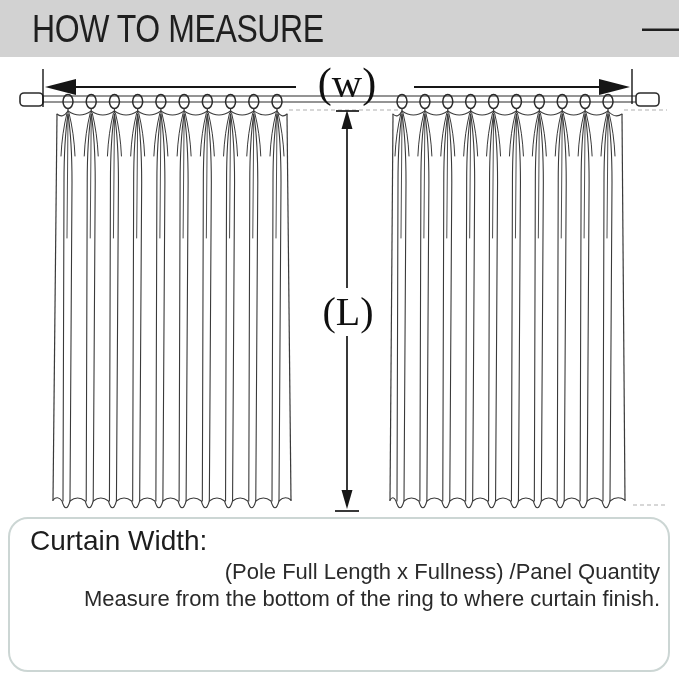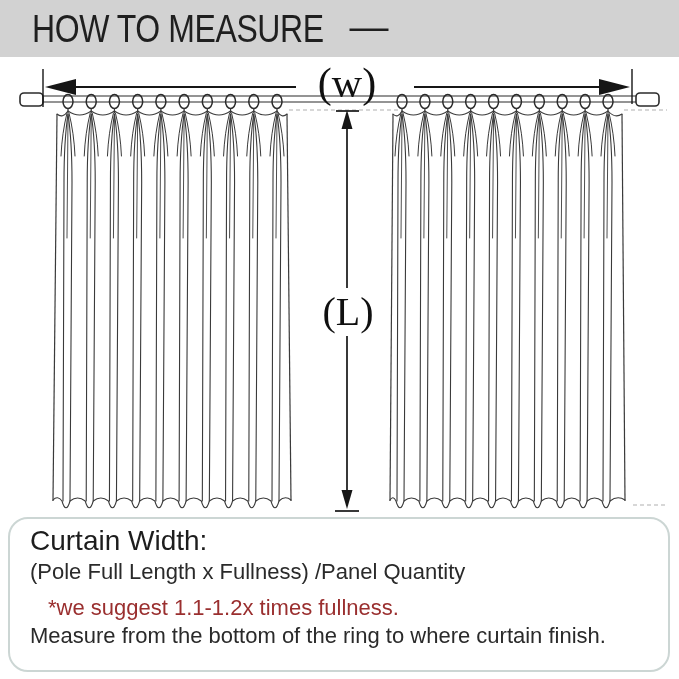--- a/index.html
+++ b/index.html
@@ -1,29 +1,29 @@
 <!DOCTYPE html>
 <html><head>
 <meta charset="utf-8">
 <style>
   html,body{margin:0;padding:0;background:#fff;}
   .stage{position:relative;width:679px;height:679px;background:#ffffff;overflow:hidden;
          font-family:"Liberation Sans",sans-serif;}
   .titlebar{position:absolute;left:0;top:0;width:679px;height:57px;background:#d2d2d2;
-            display:flex;align-items:center;justify-content:flex-start;white-space:nowrap;}
+            display:flex;align-items:center;justify-content:space-between;white-space:nowrap;}
   .titlebar .t1{display:inline-block;font-size:39px;font-weight:500;color:#1f1f1f;
                 transform:scaleX(0.82);letter-spacing:-0.5px;}
   .titlebar .tdash{display:inline-block;font-size:39px;font-weight:500;color:#1f1f1f;margin:0 -2px 4px -6px;}
   .titlebar .t2{display:inline-block;font-size:41px;font-weight:500;color:#1f1f1f;letter-spacing:-0.5px;}
   svg.diagram{position:absolute;left:0;top:0;overflow:visible;}
   .mlabel{font-family:"Liberation Serif",serif;fill:#101010;}
   .info{position:absolute;left:8px;top:517px;width:662px;height:155px;box-sizing:border-box;
         background:#fff;border:2px solid #ccd6d4;border-radius:20px;padding:5px 8px 0 20px;}
   .info h2{margin:0;font-size:28px;line-height:34px;font-weight:500;color:#1d1d1d;letter-spacing:0;}
-  .info p{margin:0;font-size:22px;line-height:27px;font-weight:400;color:#2a2a2a;}
+  .info p{margin:0;font-size:22px;line-height:27px;font-weight:400;color:#2a2a2a;text-align:right;}
   .info p.note{color:#9a2f2f;margin:9px 0 1px 18px;}
 </style>
 </head>
 <body>
 
 <div class="stage">
 
   <header class="titlebar">
     <span class="t1">HOW TO MEASURE</span>
     <span class="tdash">—</span>
@@ -203,17 +203,16 @@
         <polygon points="347,509 341.5,490 352.5,490" fill="#161616"></polygon>
         <line x1="335" y1="511" x2="359" y2="511" stroke="#161616" stroke-width="1.7" fill="none"></line>
       </g>
     <text class="mlabel" id="wLabel" x="347" y="97" font-size="42" text-anchor="middle">(w)</text>
     <text class="mlabel" id="lLabel" x="348" y="325" font-size="40" text-anchor="middle">(L)</text>
   </svg>
 
   <section class="info">
     <h2>Curtain Width:</h2>
     <p>(Pole Full Length x Fullness) /Panel Quantity</p>
-    <p class="note">*we suggest 1.1-1.2x times fullness.</p>
     <p>Measure from the bottom of the ring to where curtain finish.</p>
   </section>
 
 </div>
 
 </body></html>

